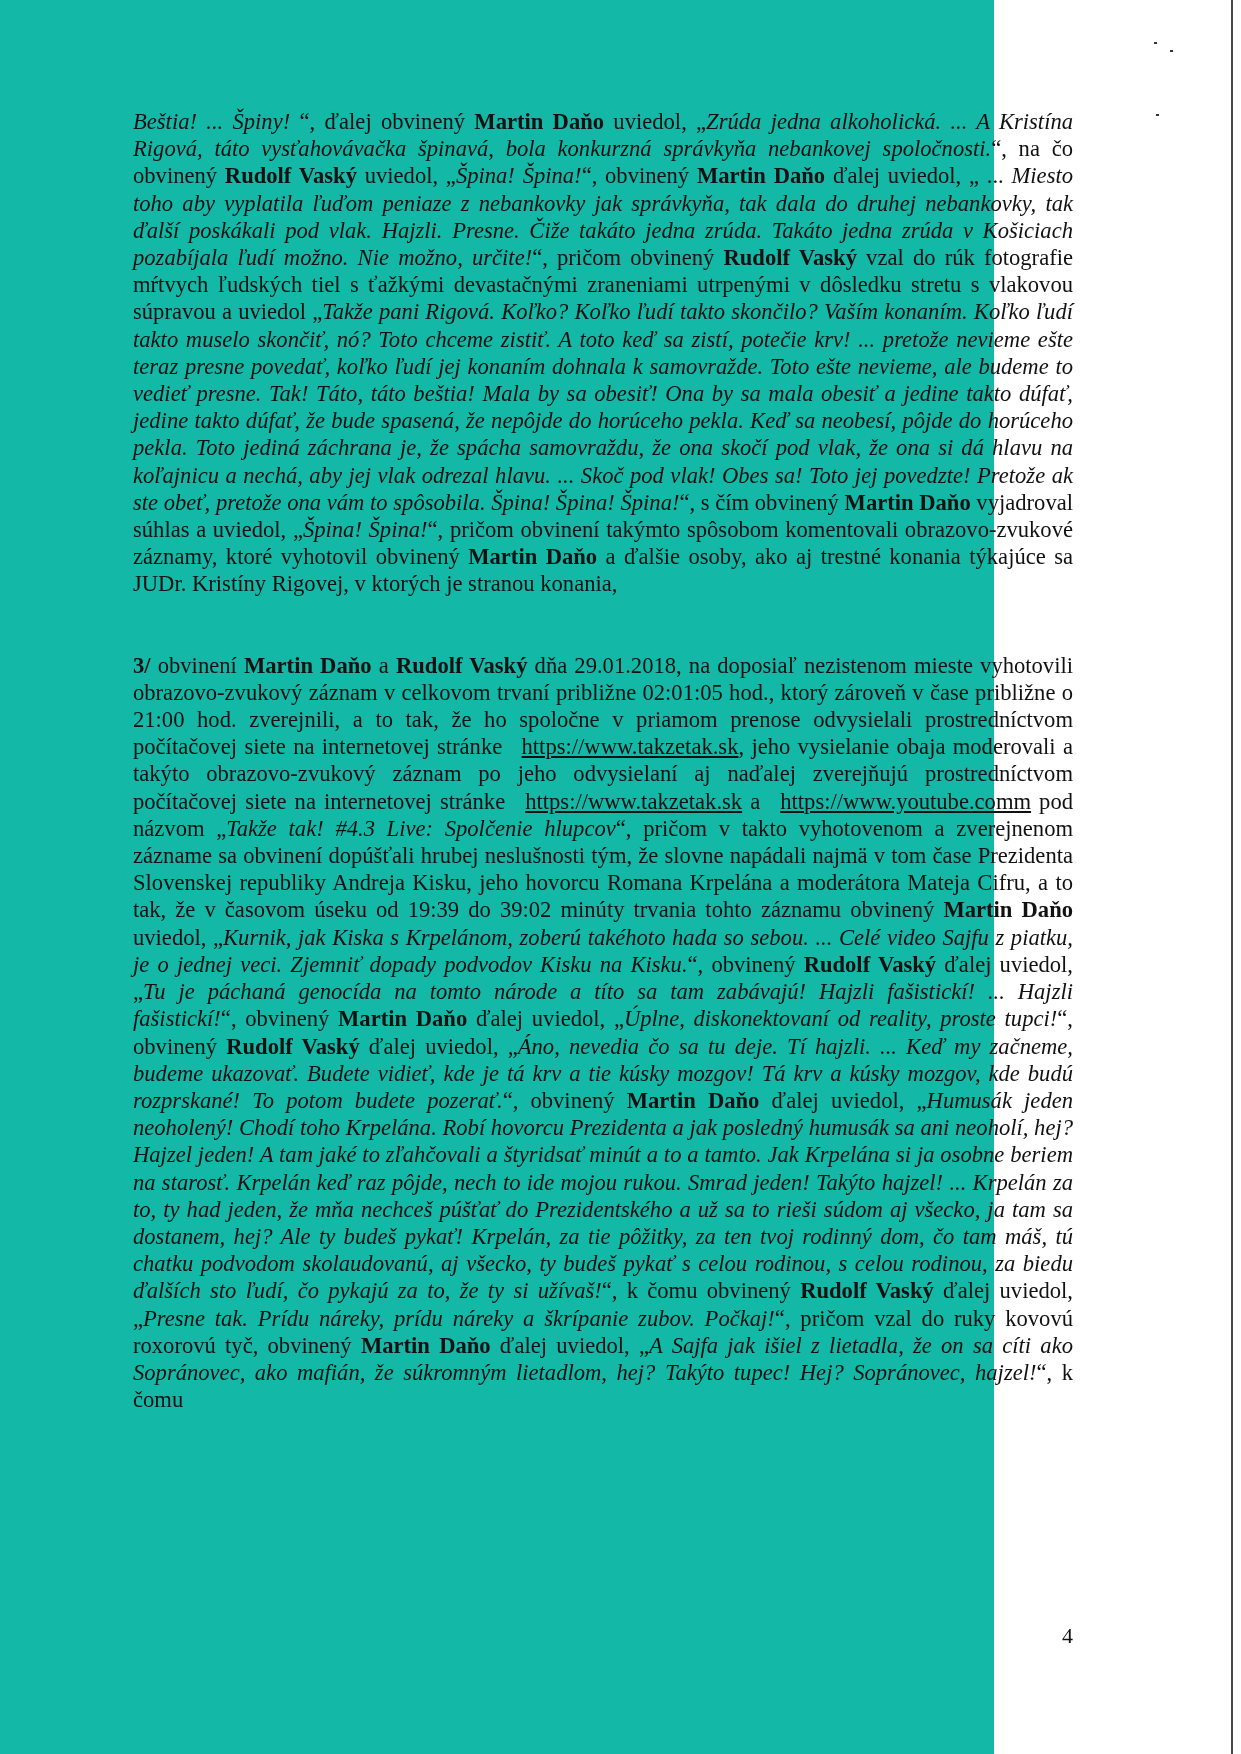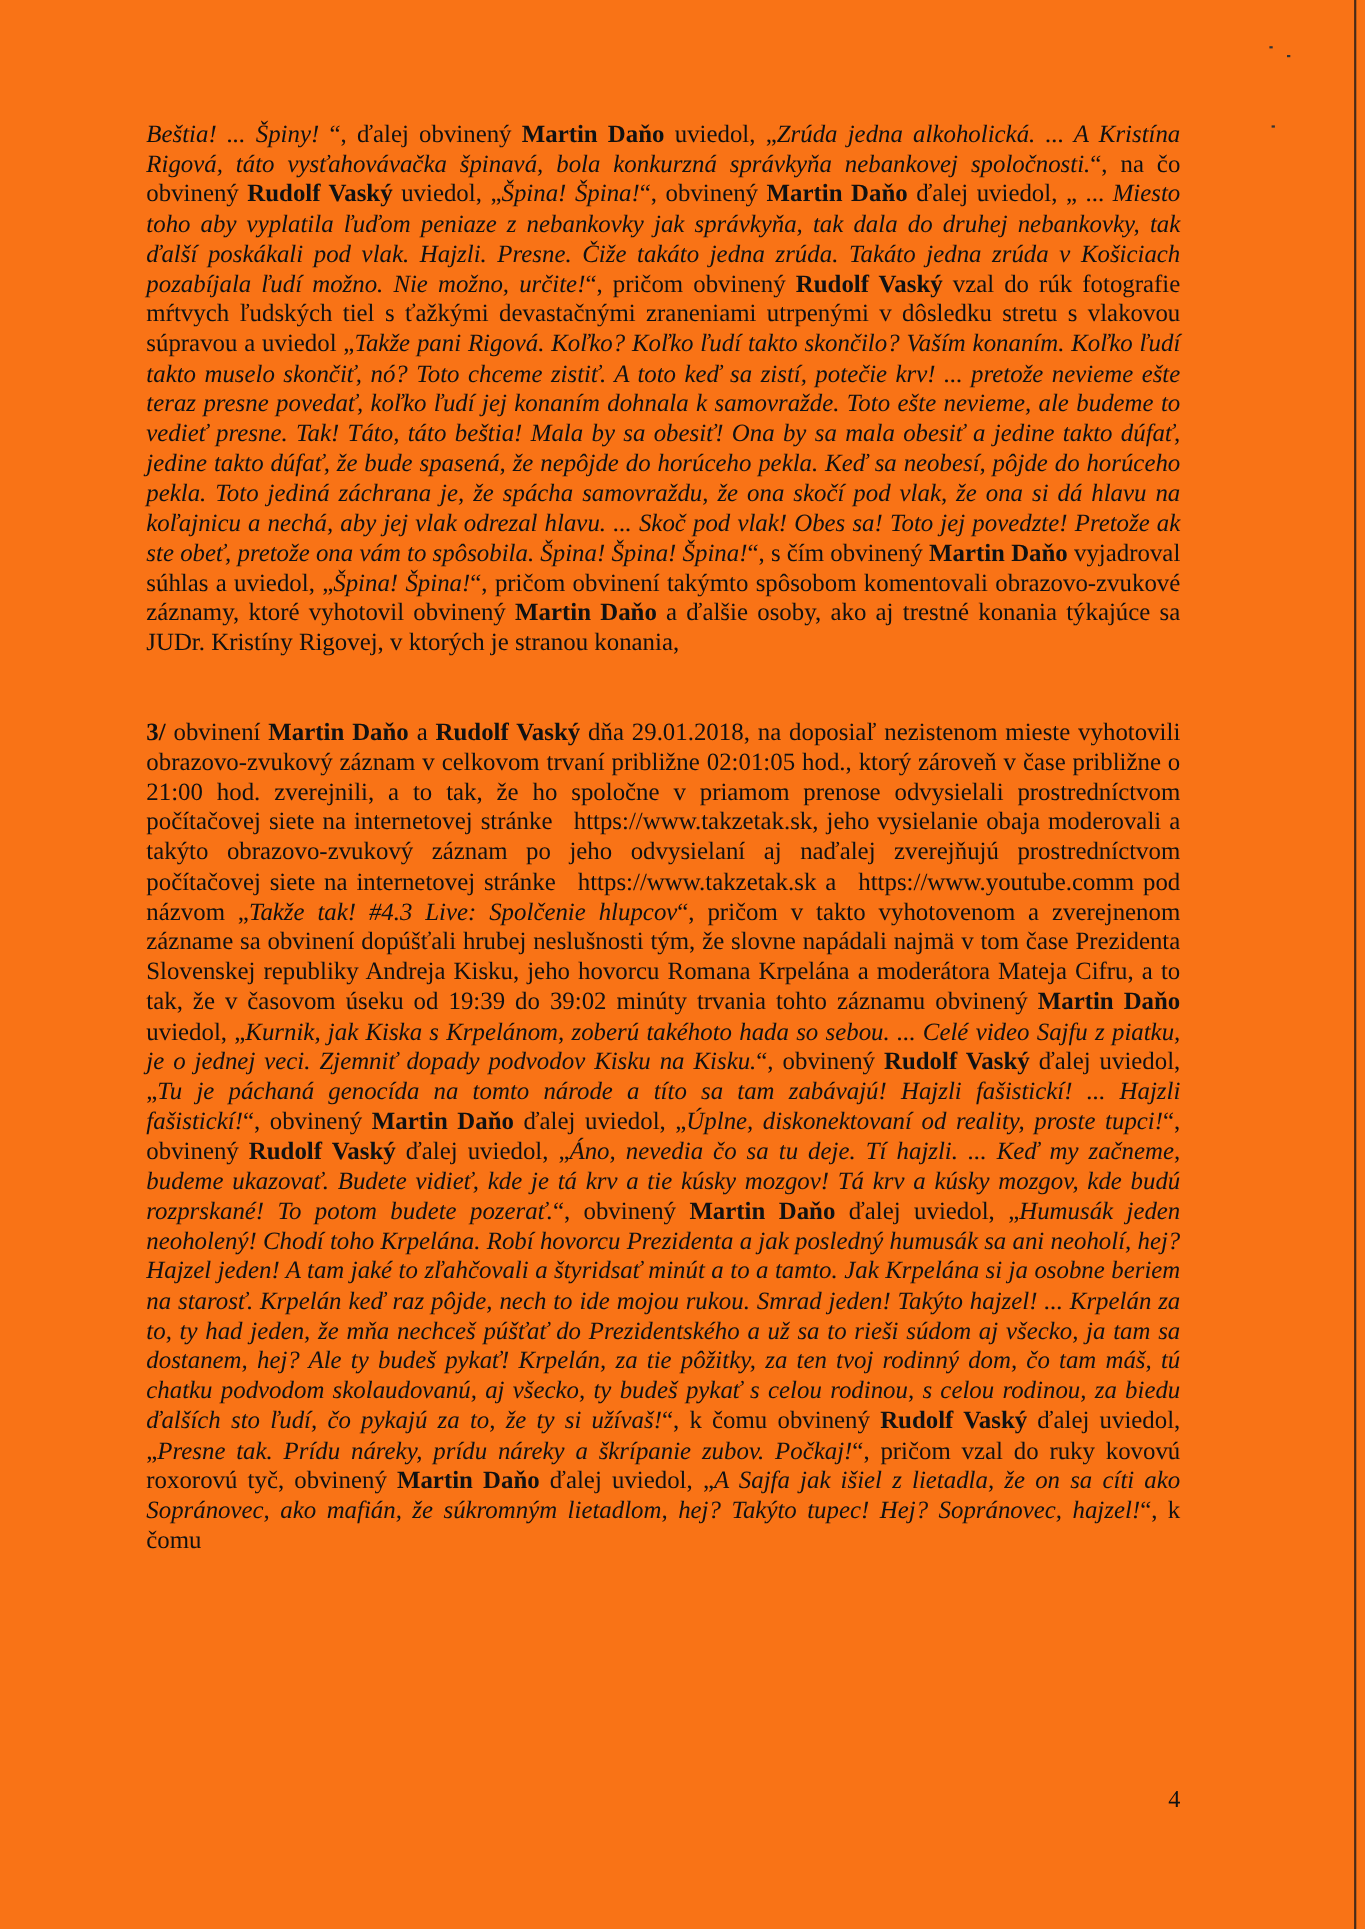--- a/index.html
+++ b/index.html
@@ -1,30 +1,30 @@
 <!DOCTYPE html>
 <html><head>
 <meta charset="utf-8">
 <style>
   html, body { margin: 0; padding: 0; background: #ffffff; }
   body { width: 1241px; height: 1754px; position: relative; overflow: hidden; }
-  .page { position: absolute; left: 0; top: 0; width: 1241px; height: 1754px; background: #f97316; }
+  .page { position: absolute; left: 0; top: 0; width: 994px; height: 1754px; background: #14b8a6; }
   .edge-line { position: absolute; left: 1231px; top: 0; width: 2px; height: 1754px; background: #1a1a1a; opacity: 0.8; }
   .speck { position: absolute; width: 3px; height: 2px; background: #333; }
   .body-text {
     position: absolute; left: 133px; top: 108px; width: 940px;
     font-family: "Liberation Serif", "DejaVu Serif", serif;
     font-size: 22.6px; line-height: 27.2px; color: #111;
     text-align: justify;
   }
   .body-text p { margin: 0; }
   .para2 { margin-top: 54px !important; }
   .body-text i { font-style: italic; }
   .body-text b { font-weight: bold; }
-  .link { color: #111; margin-left: 12px; }
+  .link { text-decoration: underline; color: #111; margin-left: 12px; }
   .page-number {
     position: absolute; left: 1062px; top: 1623px;
     font-family: "Liberation Serif", "DejaVu Serif", serif; font-size: 22px; color: #111;
   }
 </style>
 </head>
 <body>
 
 <div class="page">
   <div class="edge-line"></div>

